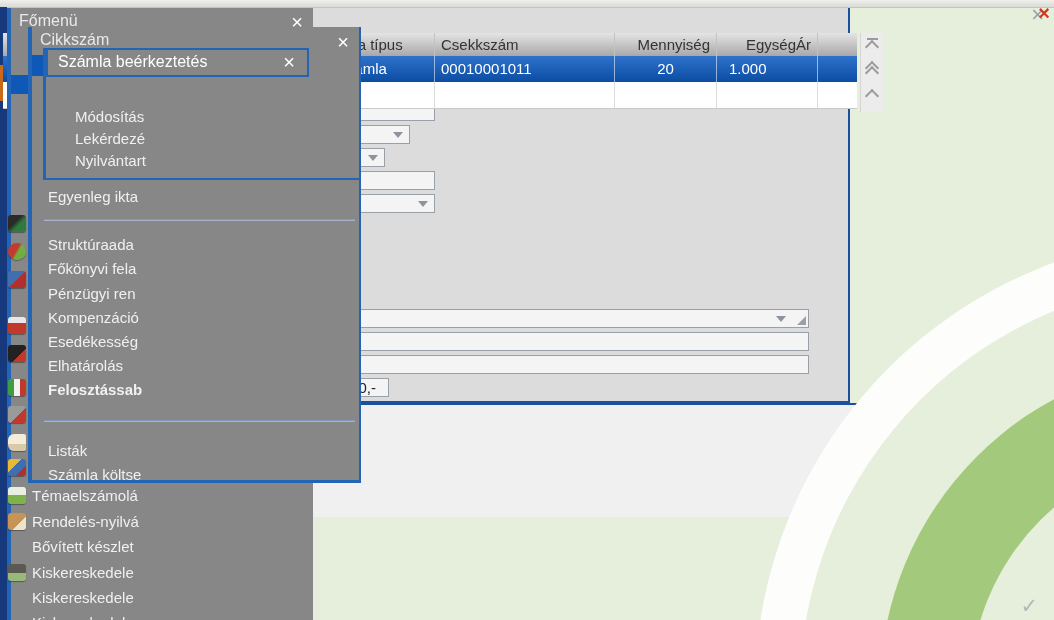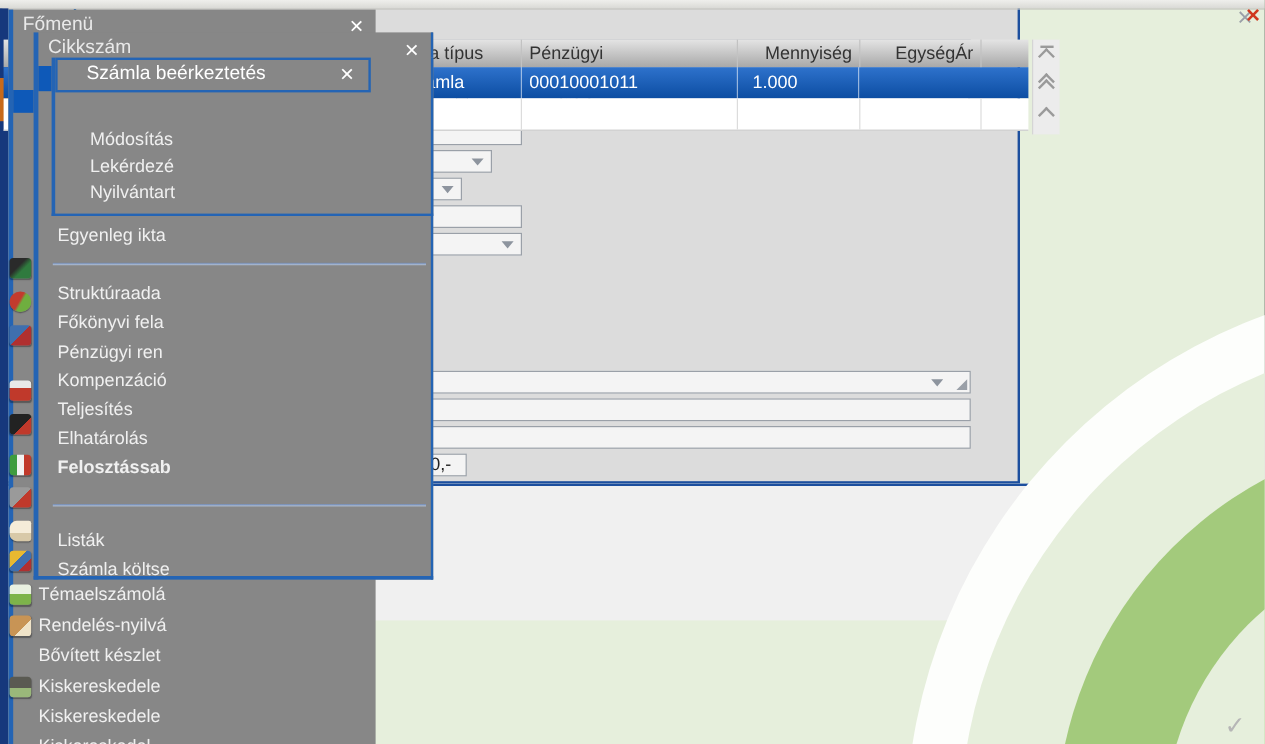--- a/index.html
+++ b/index.html
@@ -128,31 +128,31 @@
     <span class="xbtn" style="right:10px;top:7px;">×</span>
     <div class="hlrow" style="left:0;top:28px;right:0;height:21px;">
       <span class="subarrow" style="right:7px;top:5px;"></span>
     </div>
     <span class="mitem" style="left:16px;top:160px;">Egyenleg ikta</span>
     <div class="divider" style="left:12px;right:4px;top:192px;"></div>
     <span class="mitem" style="left:16px;top:208px;">Struktúraada</span>
     <span class="mitem" style="left:16px;top:232px;">Főkönyvi fela</span>
     <span class="mitem" style="left:16px;top:257px;">Pénzügyi ren</span>
     <span class="mitem" style="left:16px;top:281px;">Kompenzáció</span>
-    <span class="mitem" style="left:16px;top:305px;">Teljesítés</span>
+    <span class="mitem" style="left:16px;top:305px;">Esedékesség</span>
     <span class="mitem" style="left:16px;top:329px;">Elhatárolás</span>
     <span class="mitem" style="left:16px;top:353px;font-weight:bold;">Felosztássab</span>
     <div class="divider" style="left:12px;right:4px;top:393px;"></div>
     <span class="mitem" style="left:16px;top:414px;">Listák</span>
     <span class="mitem" style="left:16px;top:438px;">Számla költse</span>
   </div>
 
   <div id="win3" class="win" style="left:43px;top:48px;width:313px;height:130px;border-left:3px solid #2464b4;border-right:2px solid #2464b4;border-bottom:2px solid #2464b4;">
     <div class="titlebox">
-      <span class="wtitle" style="left:24px;top:3px;color:#fff;">Számla beérkeztetés</span>
+      <span class="wtitle" style="left:10px;top:3px;color:#fff;">Számla beérkeztetés</span>
       <span class="xbtn" style="right:12px;top:4px;">×</span>
     </div>
     <span class="mitem" style="left:29px;top:59px;">Módosítás</span>
     <span class="mitem" style="left:29px;top:81px;">Lekérdezé</span>
     <span class="mitem" style="left:29px;top:103px;">Nyilvántart</span>
   </div>
 
   <div id="dialog">
     <span class="dtitle">Beérkezett számla felvétel</span>
     <span class="dclose">×</span>
@@ -222,29 +222,30 @@
   </div>
 
   <div id="kpanel">
     <span class="ktitle">Keresés</span>
     <span class="kclose">×</span>
 
     <div class="ktable">
       <div class="krow khead">
         <div class="cell cw0">Cikknév</div>
         <div class="cell cw1">Számla típus</div>
-        <div class="cell cw2">Pénzügyi</div>
+        <div class="cell cw2">Csekkszám</div>
         <div class="cell cw3 tr">Mennyiség</div>
         <div class="cell cw4 tr">EgységÁr</div>
         <div class="cell cw5"></div>
       </div>
       <div class="krow ksel">
         <div class="cell cw0">Tusfürdő X Márka Y Kiszerelés A illat</div>
         <div class="cell cw1">Áruszámla</div>
         <div class="cell cw2">00010001011</div>
+        <div class="cell cw3 tc">20</div>
         <div class="cell cw4" style="padding-left:12px;">1.000</div>
         <div class="cell cw5"></div>
       </div>
       <div class="krow kempty">
         <div class="cell cw0"></div>
         <div class="cell cw1"></div>
         <div class="cell cw2"></div>
         <div class="cell cw3"></div>
         <div class="cell cw4"></div>
         <div class="cell cw5"></div>

